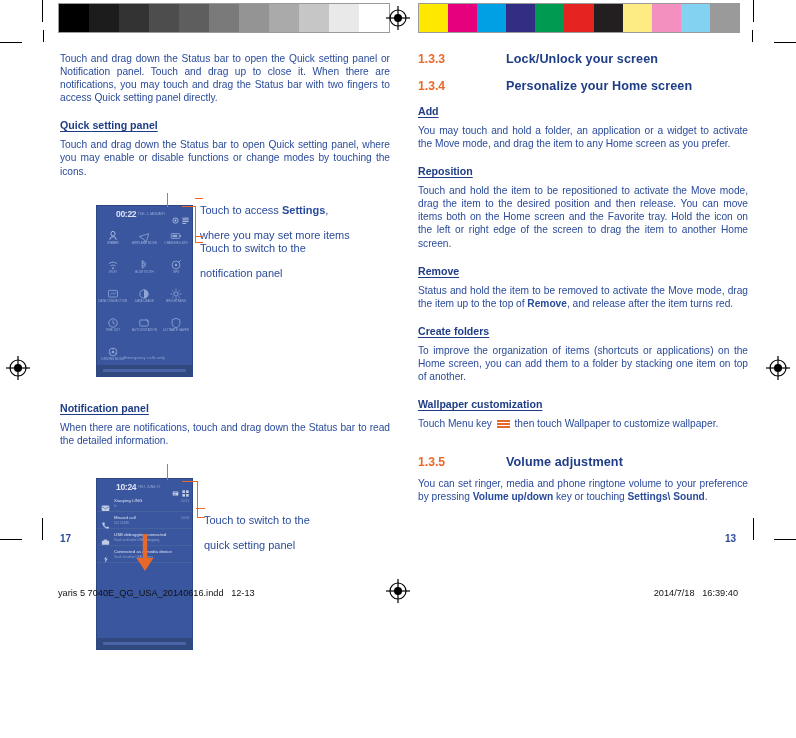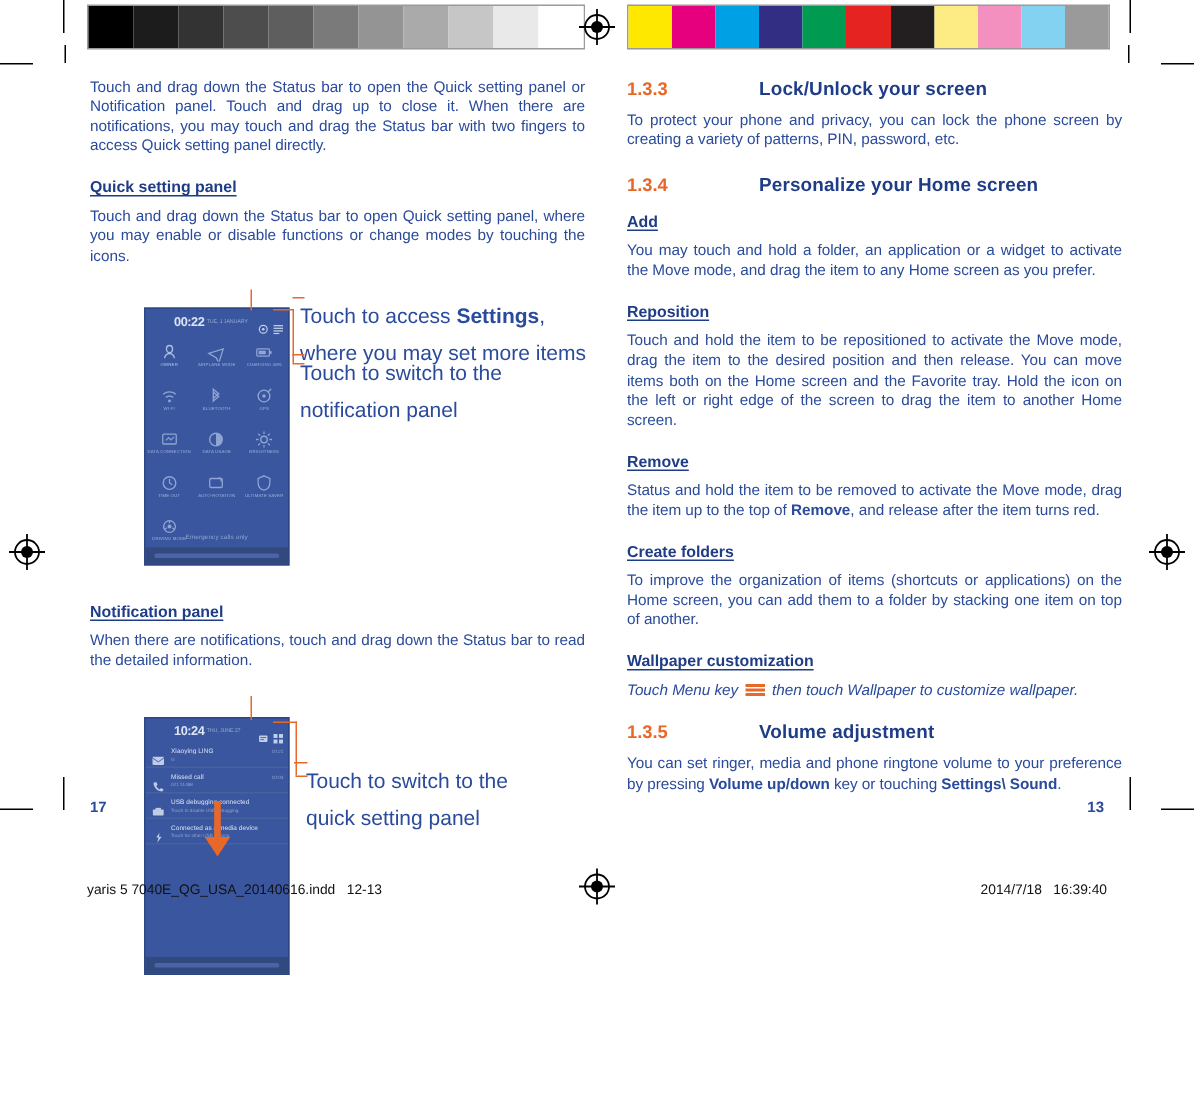--- a/index.html
+++ b/index.html
@@ -31,21 +31,21 @@
   .col-right{left:418px;}
 
   p.body{
     color:#2a4b9b;
     font-size:10.2px;
     line-height:13.1px;
     text-align:justify;
     margin:0 0 11px 0;
     letter-spacing:-0.02px;
   }
-  p.body.tight{margin-bottom:9px;font-style:italic;}
+  p.body.tight{margin-bottom:20px;}
   p.body b{font-weight:bold;}
 
   h3.sub{
     color:#1f3d86;
     font-size:10.6px;
     font-weight:bold;
     margin:0 0 7px 0;
     text-decoration:underline;
     text-underline-offset:2px;
     display:inline-block;
@@ -133,21 +133,21 @@
   .nt-t{color:#dbe3f5;font-size:4.3px;line-height:5px;letter-spacing:.05px;white-space:nowrap;overflow:hidden;}
   .nt-s{color:#8ea4d1;font-size:3.1px;line-height:4px;margin-top:.5px;white-space:nowrap;overflow:hidden;}
   .nt-time{color:#93a7d4;font-size:3.2px;margin-left:3px;flex:0 0 auto;padding-top:1px;}
 
   
   .dnarrow{position:absolute;left:50%;transform:translateX(-50%);}
 
   
   .callout{position:absolute;}
   .callout .ctext{
-    color:#2a4b9b;font-size:14px;line-height:12.4px;white-space:pre-line;
+    color:#2a4b9b;font-size:11px;line-height:12.4px;white-space:pre-line;
   }
   .callout .ctext b{font-weight:bold;}
   .lead{position:absolute;background:#e8682a;height:1.4px;}
   .leadv{position:absolute;background:#e8682a;width:1.4px;}
 
   
   .pageno{
     position:absolute;bottom:68px;color:#2a4b9b;font-size:10px;font-weight:bold;
   }
   .pageno.l{left:60px;}
@@ -500,21 +500,20 @@
       <span>quick setting panel</span>
     </div>
   </div>
 
   <div class="col col-right">
 
     <h2 class="sec">
       <span class="num">1.3.3</span>
       <span class="ttl">Lock/Unlock your screen</span>
     </h2>
-    <p class="body">To protect your phone and privacy, you can lock the phone screen by creating a variety of patterns, PIN, password, etc.</p>
 
     <div class="spacer-sm"></div>
 
     <h2 class="sec">
       <span class="num">1.3.4</span>
       <span class="ttl">Personalize your Home screen</span>
     </h2>
 
     <div class="subwrap">
       <h3 class="sub">Add</h3>

